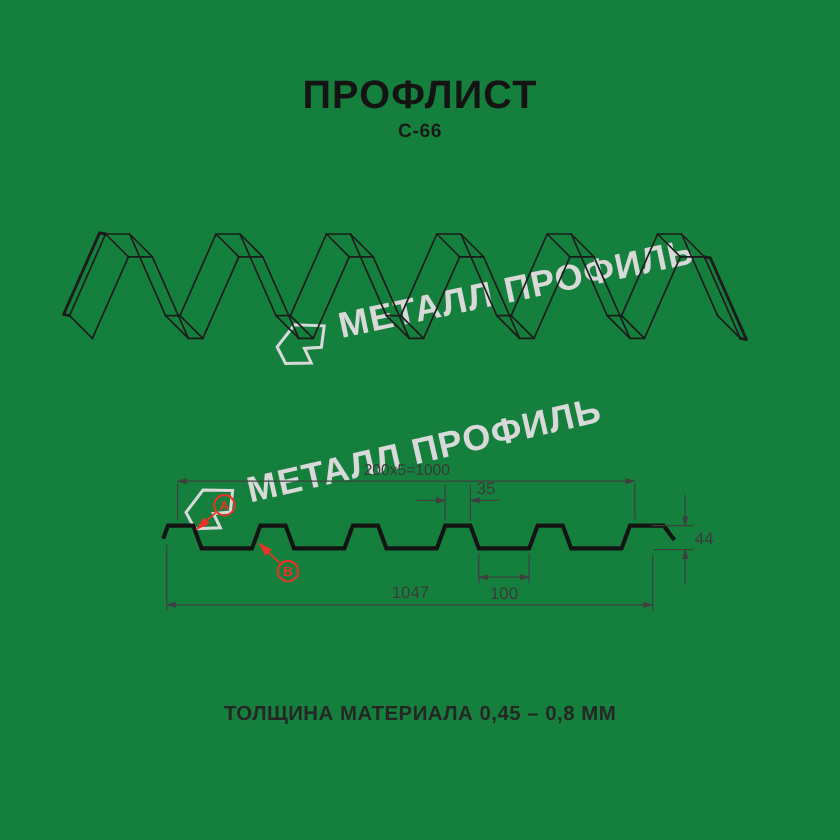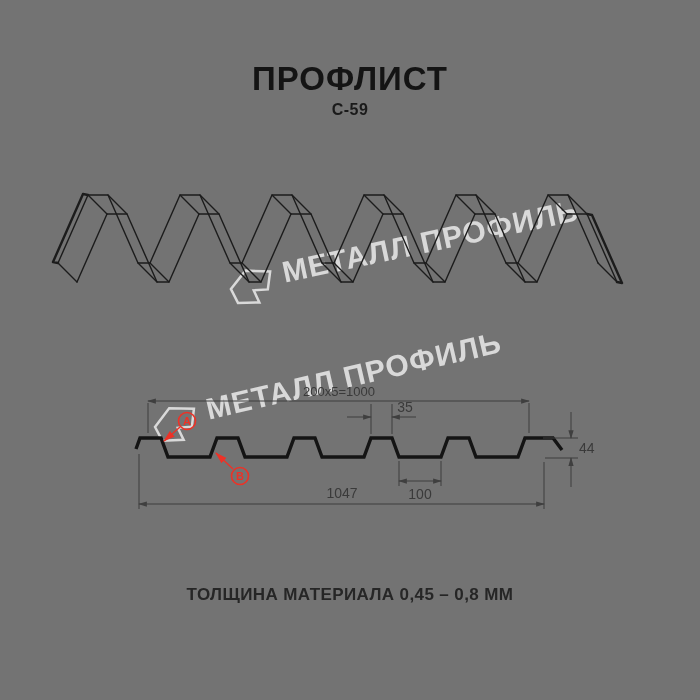--- a/index.html
+++ b/index.html
@@ -1,17 +1,17 @@
 <!DOCTYPE html>
 <html><head>
 <meta charset="utf-8">
 <style>
   html,body{margin:0;padding:0;background:#ffffff;}
   .stage{
-    position:relative;width:700px;height:700px;background:#737373;overflow:hidden;
+    position:relative;width:700px;height:700px;background:#15803d;overflow:hidden;
     font-family:"Liberation Sans",sans-serif;
   }
   .title{
     position:absolute;left:0;top:60px;width:700px;text-align:center;
     font-size:33px;font-weight:800;letter-spacing:1px;color:#141414;
   }
   .subtitle{
     position:absolute;left:0;top:101px;width:700px;text-align:center;
     font-size:16px;font-weight:700;letter-spacing:0.5px;color:#1a1a1a;
   }
@@ -33,21 +33,21 @@
   .dim-text{font-size:14px;fill:#3a3a3a;font-family:"Liberation Sans",sans-serif;}
   .dim-text-sm{font-size:13px;fill:#3a3a3a;font-family:"Liberation Sans",sans-serif;}
   .marker-letter{font-size:11px;font-weight:700;fill:#ed3227;font-family:"Liberation Sans",sans-serif;}
 </style>
 </head>
 <body>
 
 <div class="stage">
 
   <div class="title">ПРОФЛИСТ</div>
-  <div class="subtitle">С-59</div>
+  <div class="subtitle">С-66</div>
 
   <div class="watermark wm1">
     <svg class="wm-logo" width="50" height="40" viewBox="0 0 50 40">
       <path d="M4,18 L22,3 L46,9 L40,26 L26,24 L29,37 L8,33 Z" fill="none" stroke="#d9d9d9" stroke-width="2.5"></path>
     </svg>
     <span class="wm-text">МЕТАЛЛ ПРОФИЛЬ</span>
   </div>
 
   <div class="watermark wm2">
     <svg class="wm-logo" width="50" height="40" viewBox="0 0 50 40">

